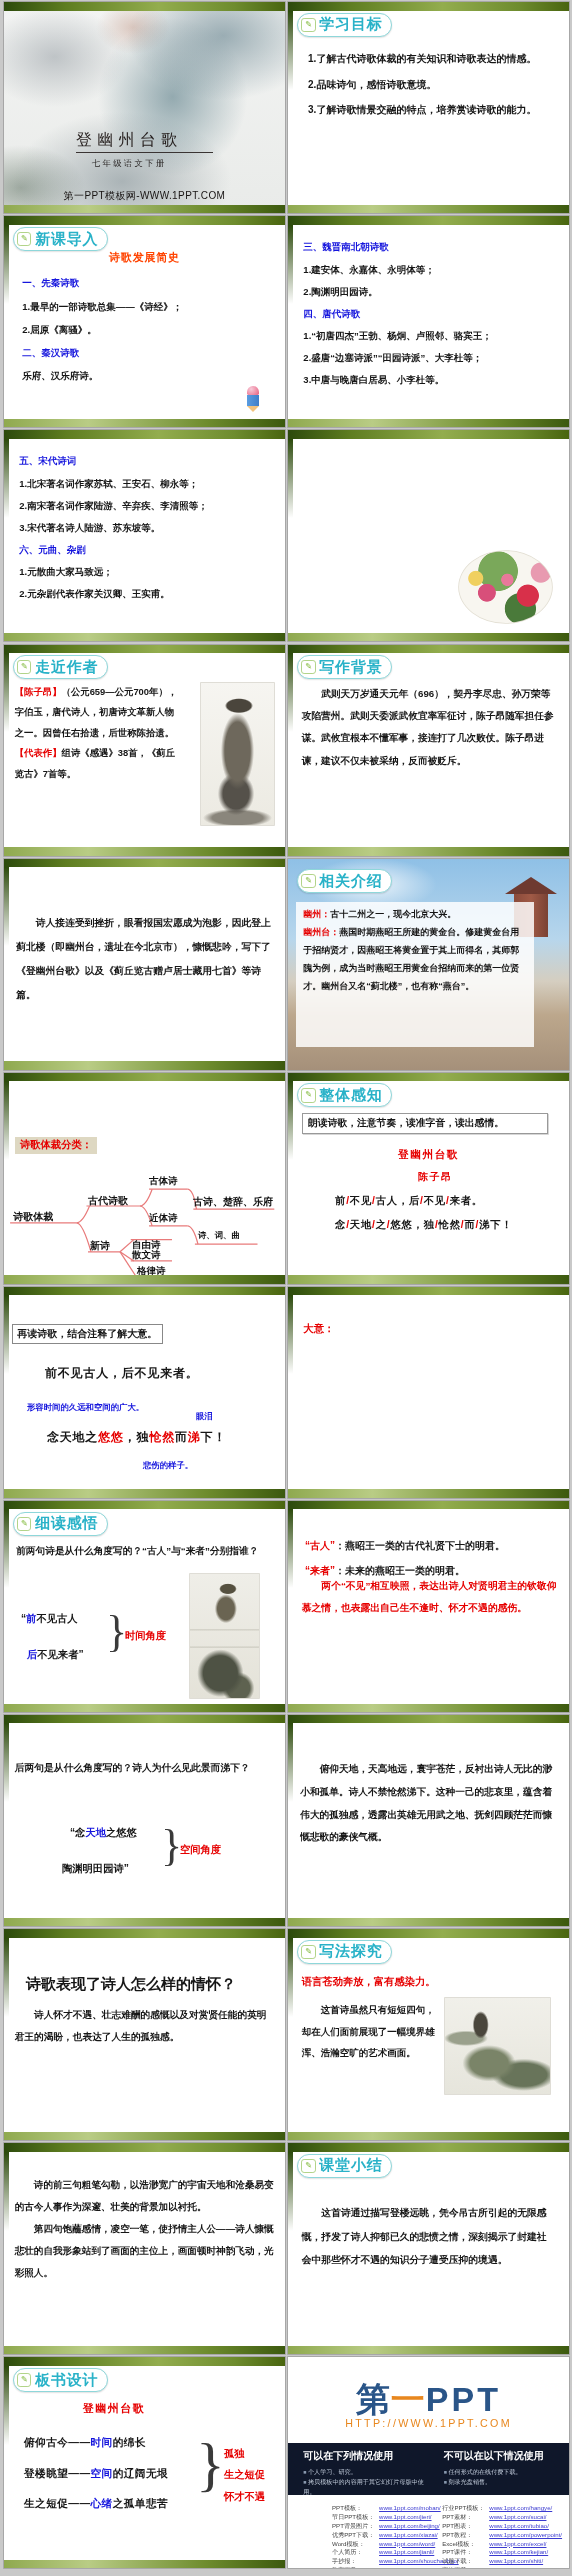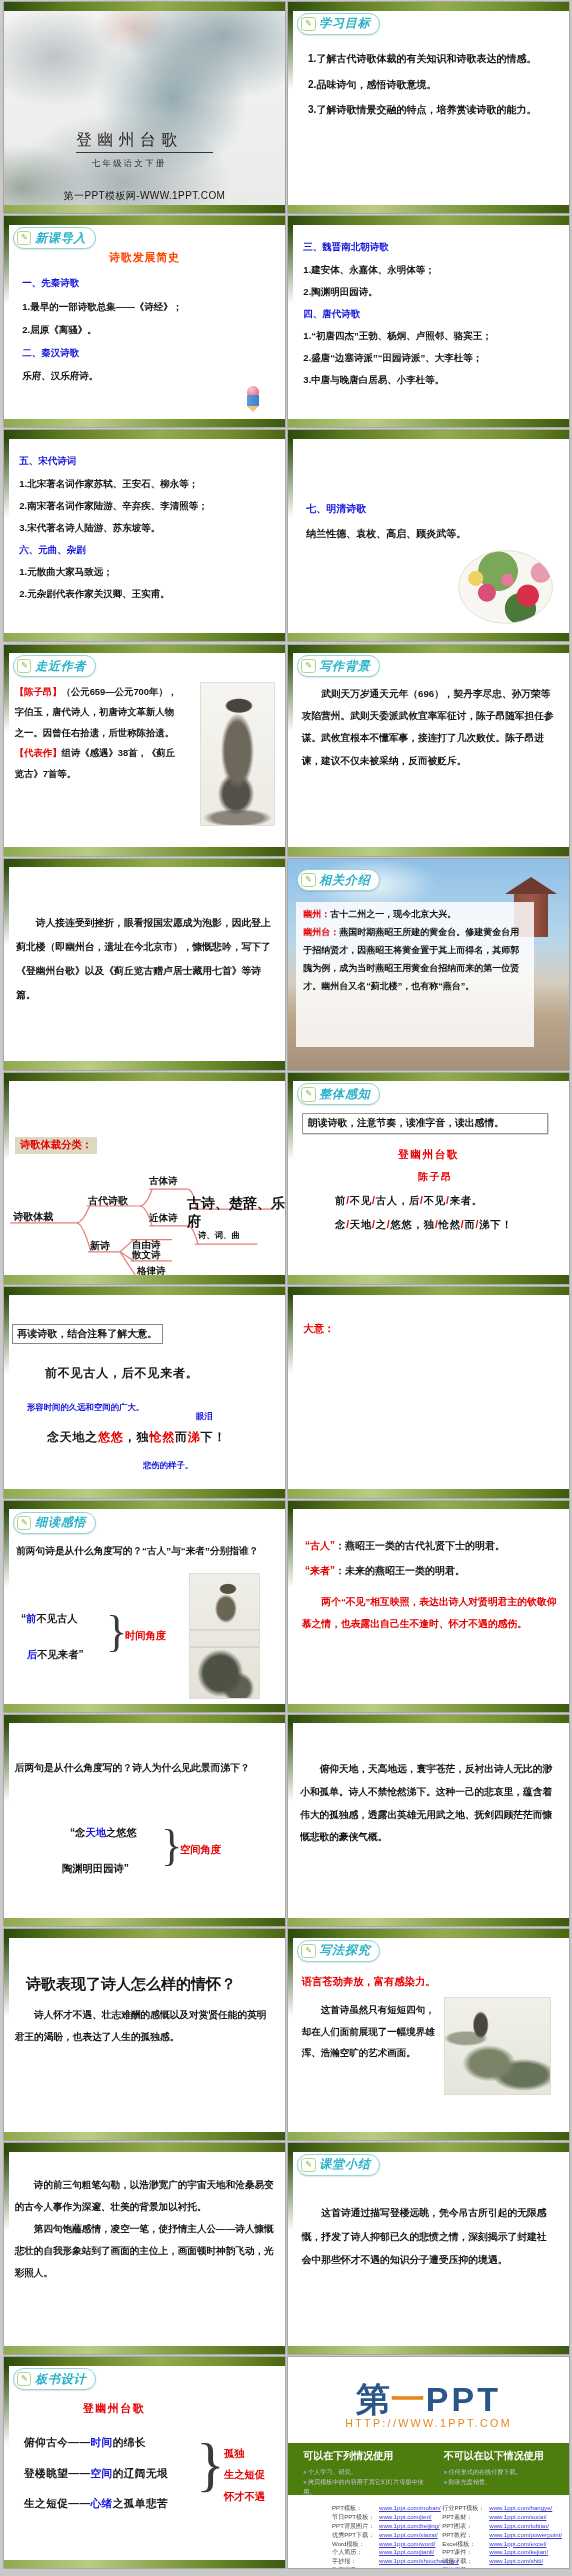--- a/index.html
+++ b/index.html
@@ -4,21 +4,21 @@
 <style>
   html,body{margin:0;padding:0;background:#c9c9c9;}
   body{width:573px;min-height:2576px;font-family:"Liberation Sans","DejaVu Sans",sans-serif;}
   .page{width:573px;box-sizing:border-box;padding:2.3px;display:grid;grid-template-columns:281px 281px;gap:3.1px 3.1px;justify-content:center;}
   .slide{position:relative;width:281px;height:211px;background:#fff;overflow:hidden;box-shadow:0 0 0 0.8px #9e9e9e;}
   .gbar-t{position:absolute;top:0;left:0;right:0;height:8.4px;background:linear-gradient(90deg,#2c4a0c,#5e7d20 22%,#93ad4e 55%,#6e8c2e 82%,#49650f);z-index:5;}
   .gbar-b{position:absolute;bottom:0;left:0;right:0;height:8.4px;background:linear-gradient(90deg,#8fa94f,#b9cc85 30%,#6e8c2e 72%,#3c590e);z-index:5;}
   .ledge{position:absolute;left:0;top:8.4px;width:4.6px;height:79px;background:linear-gradient(#2c4a0c,rgba(44,74,12,0));z-index:5;}
   .badge{position:absolute;top:10.7px;left:9.2px;display:flex;align-items:center;gap:3.8px;background:#fff;border:1.5px solid #8ed7da;border-radius:12.2px;padding:1.5px 8.4px 1.5px 3.1px;z-index:8;box-shadow:0 0.8px 1.5px rgba(0,0,0,.15);}
   .badge .ic{width:12.2px;height:12.2px;border:1.5px solid #b2d489;border-radius:3.1px;color:#8bbf4a;font-size:8.4px;line-height:11.5px;text-align:center;background:#fff;font-weight:700;}
-  .badge .tx{color:#29b2c8;font-weight:700;font-size:12px;letter-spacing:0.8px;white-space:nowrap;font-style:italic;}
+  .badge .tx{color:#29b2c8;font-weight:700;font-size:15px;letter-spacing:0.8px;white-space:nowrap;}
   .tb{position:absolute;font-weight:700;color:#161616;}
   .blue{color:#1515dd;}
   .red{color:#e60000;}
   .sl{color:#e60000;}
   p{margin:0;}
   
   #s1{background:
       radial-gradient(ellipse 137px 92px at 78% 16%, rgba(96,126,138,.60), transparent 70%),
       radial-gradient(ellipse 115px 122px at 60% 45%, rgba(73,112,124,.55), transparent 65%),
       radial-gradient(ellipse 122px 84px at 18% 26%, rgba(150,158,164,.55), transparent 60%),
@@ -105,21 +105,21 @@
     radial-gradient(ellipse 12.2px 7.6px at 55% 12%, #55503f 0 60%, transparent 72%),
     radial-gradient(ellipse 15.3px 20px at 52% 28%, #6a6452 0 55%, transparent 72%),
     linear-gradient(transparent 44%, rgba(120,118,100,.25) 45%, transparent 46%),
     linear-gradient(transparent 58%, rgba(120,118,100,.25) 59%, transparent 60%),
     radial-gradient(ellipse 34px 35px at 44% 80%, #4e5244 0 50%, transparent 68%),
     radial-gradient(ellipse 23px 23px at 70% 92%, #5e6250 0 50%, transparent 70%),
     linear-gradient(#efeee8,#e4e2d8);}
   
   #s16 .t1{position:absolute;left:17px;top:38px;font-size:10px;}
   #s16 .t2{position:absolute;left:17px;top:63px;font-size:10px;}
-  #s16 .body{position:absolute;left:13.7px;top:90px;width:255px;font-size:9.8px;line-height:2.25;text-indent:2em;}
+  #s16 .body{position:absolute;left:13.7px;top:74px;width:255px;font-size:9.8px;line-height:2.25;text-indent:2em;}
   
   #s17 .q{position:absolute;left:10.7px;top:43px;width:260px;font-size:9.8px;line-height:2.1;}
   #s17 .qa{position:absolute;left:66px;top:111px;font-size:10.3px;}
   #s17 .qb{position:absolute;left:58px;top:147px;font-size:10.3px;}
   #s17 .brace{left:157px;top:105px;font-size:44px;}
   #s17 .angle{position:absolute;left:176px;top:128px;font-size:10.3px;}
   
   #s18 .body{position:absolute;left:12.2px;top:43px;width:258px;font-size:9.7px;line-height:2.35;text-indent:2em;}
   
   #s19 .q{position:absolute;left:22px;top:46px;font-size:15px;}
@@ -140,21 +140,21 @@
   #s22 .body{position:absolute;left:13.7px;top:58px;width:253px;font-size:9.8px;line-height:2.4;text-indent:2em;}
   
   #s23 .ttl{position:absolute;left:0;right:61px;top:44px;text-align:center;font-size:11px;color:#e60000;letter-spacing:1.5px;}
   #s23 .ln{position:absolute;left:20px;font-size:10.7px;letter-spacing:0.4px;}
   #s23 .brace{left:192px;top:73px;font-size:60px;}
   #s23 .rs{position:absolute;left:220px;top:86px;font-size:10.3px;color:#e60000;font-weight:700;line-height:2.05;}
   
   #s24 .logo{position:absolute;left:0;right:0;top:20px;text-align:center;font-size:34px;font-weight:700;letter-spacing:0.8px;}
   #s24 .d1{color:#2a5588;} #s24 .d2{color:#e8871e;} #s24 .d3{color:#2a5588;letter-spacing:3.1px;}
   #s24 .url{position:absolute;left:0;right:0;top:60px;text-align:center;font-size:10.7px;color:#e8871e;letter-spacing:2.3px;font-weight:400;}
-  #s24 .band{position:absolute;left:0;right:0;top:86px;height:52px;background:#4d7c0f;color:#fff;display:flex;}
+  #s24 .band{position:absolute;left:0;right:0;top:86px;height:52px;background:#0f172a;color:#fff;display:flex;}
   #s24 .band .col{width:50%;box-sizing:border-box;padding:6.1px 4.6px 0 15.3px;}
   #s24 .band h4{margin:0 0 3.1px 0;font-size:10px;}
   #s24 .band .bullet{font-size:6.1px;color:#c3cddc;line-height:1.7;font-weight:400;}
   .bullet::before{content:"■ ";font-size:5.3px;color:#8a9ab0;}
   #s24 .links{position:absolute;left:0;right:0;top:147px;display:flex;font-size:6.1px;line-height:1.45;}
   #s24 .lcol{width:50%;box-sizing:border-box;padding-left:44px;}
   #s24 .lcol.rt{padding-left:13.7px;}
   #s24 .lrow{display:flex;white-space:nowrap;}
   #s24 .llab{color:#444;min-width:47px;}
   #s24 .lurl{color:#3a3ad0;text-decoration:underline;}
@@ -237,24 +237,20 @@
       <p class="blue">六、元曲、杂剧</p>
       <p>1.元散曲大家马致远；</p>
       <p>2.元杂剧代表作家关汉卿、王实甫。</p>
     </div>
     <div class="gbar-b"></div>
   </div>
 
   <div class="slide" id="s6">
     <div class="gbar-t"></div>
       <div class="ledge"></div>
-    <div class="body tb">
-      <p class="blue">七、明清诗歌</p>
-      <p>纳兰性德、袁枚、高启、顾炎武等。</p>
-    </div>
     <div class="flower"></div>
     <div class="gbar-b"></div>
   </div>
 
   <div class="slide" id="s7">
     <div class="gbar-t"></div>
       <div class="ledge"></div>
     <div class="badge">
         <span class="ic">✎</span>
         <span class="tx">走近作者</span>
@@ -321,21 +317,21 @@
           <path d="M166,218 L220,218"></path>
         <path d="M152,234 L170,246"></path>
           <path d="M166,246 L220,246"></path>
         <path d="M152,234 L174,268"></path>
           <path d="M170,268 L226,268"></path>
       </g>
     </svg>
     <span class="nd red" style="left:9.2px;top:137px;font-size:10px;">诗歌体裁</span>
     <span class="nd blue" style="left:84px;top:121px;font-size:10px;">古代诗歌</span>
     <span class="nd" style="left:145px;top:102px;">古体诗</span>
-    <span class="nd" style="left:183px;top:122px;font-size:14px;">古诗、楚辞、乐府</span>
+    <span class="nd" style="left:189px;top:122px;font-size:10px;">古诗、楚辞、乐府</span>
     <span class="nd" style="left:145px;top:139px;">近体诗</span>
     <span class="nd" style="left:194px;top:157px;font-size:8.4px;">诗、词、曲</span>
     <span class="nd blue" style="left:86px;top:166px;font-size:10px;">新诗</span>
     <span class="nd" style="left:128px;top:166px;">自由诗</span>
     <span class="nd" style="left:128px;top:176px;">散文诗</span>
     <span class="nd" style="left:133px;top:192px;">格律诗</span>
     <div class="gbar-b"></div>
   </div>
 
   <div class="slide" id="s12">

